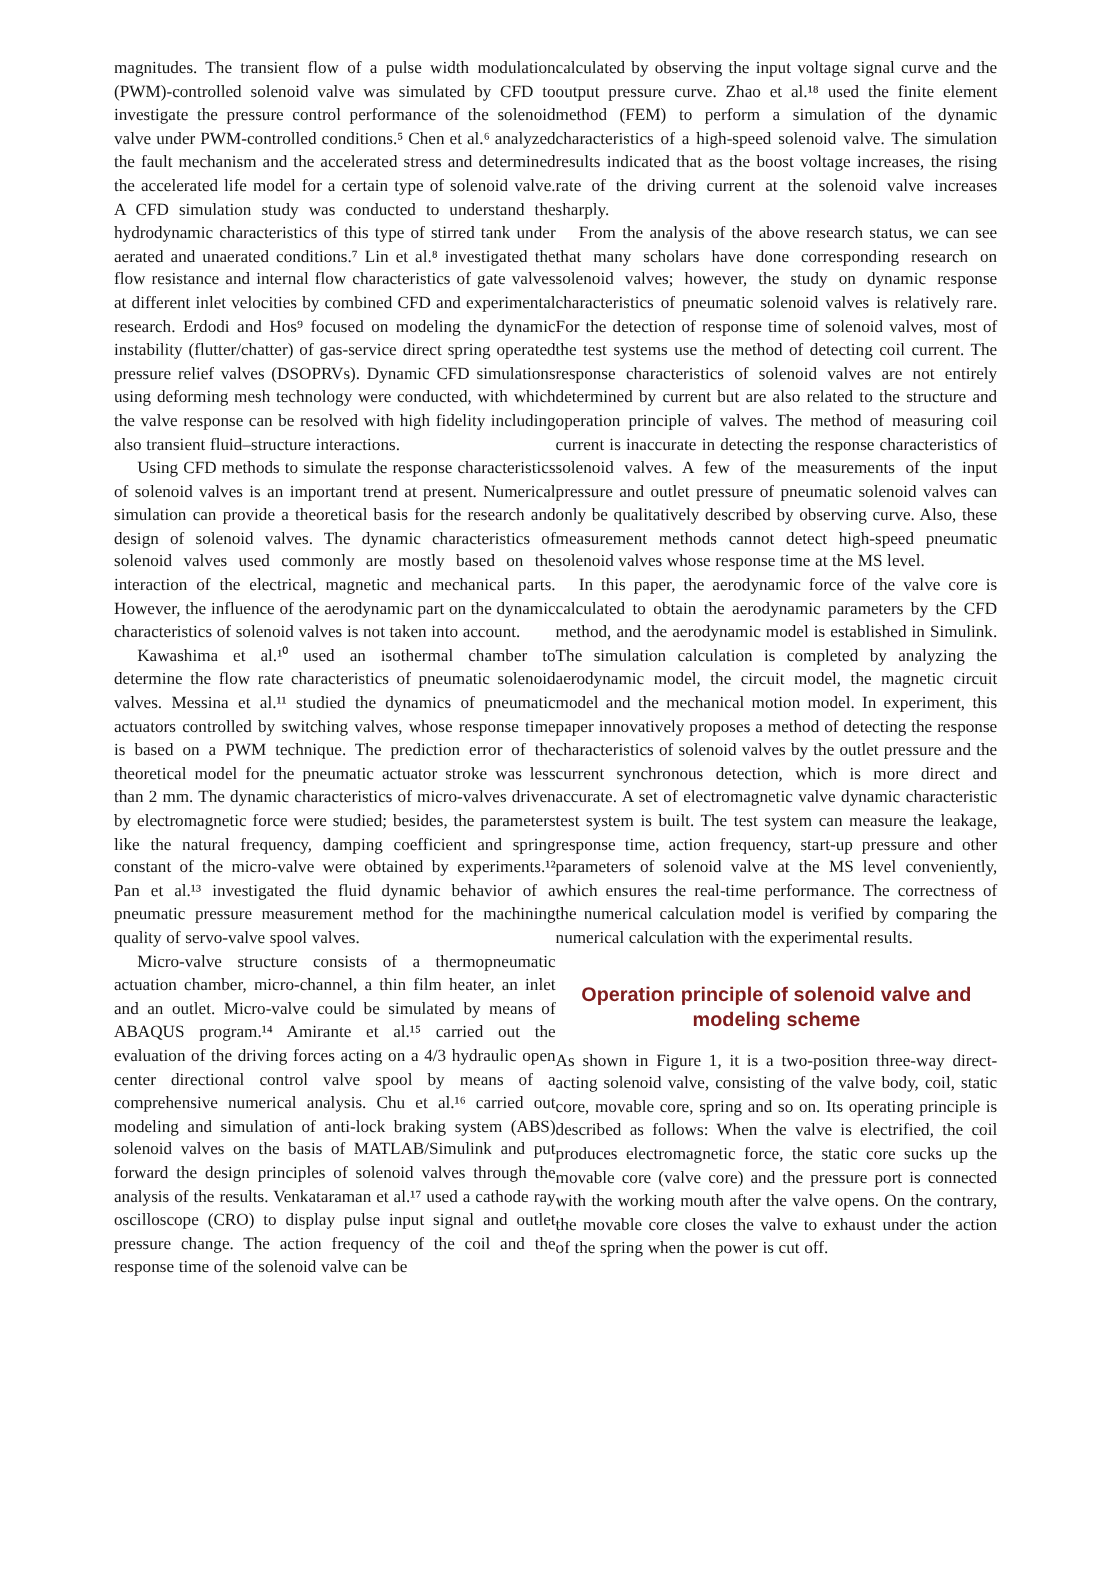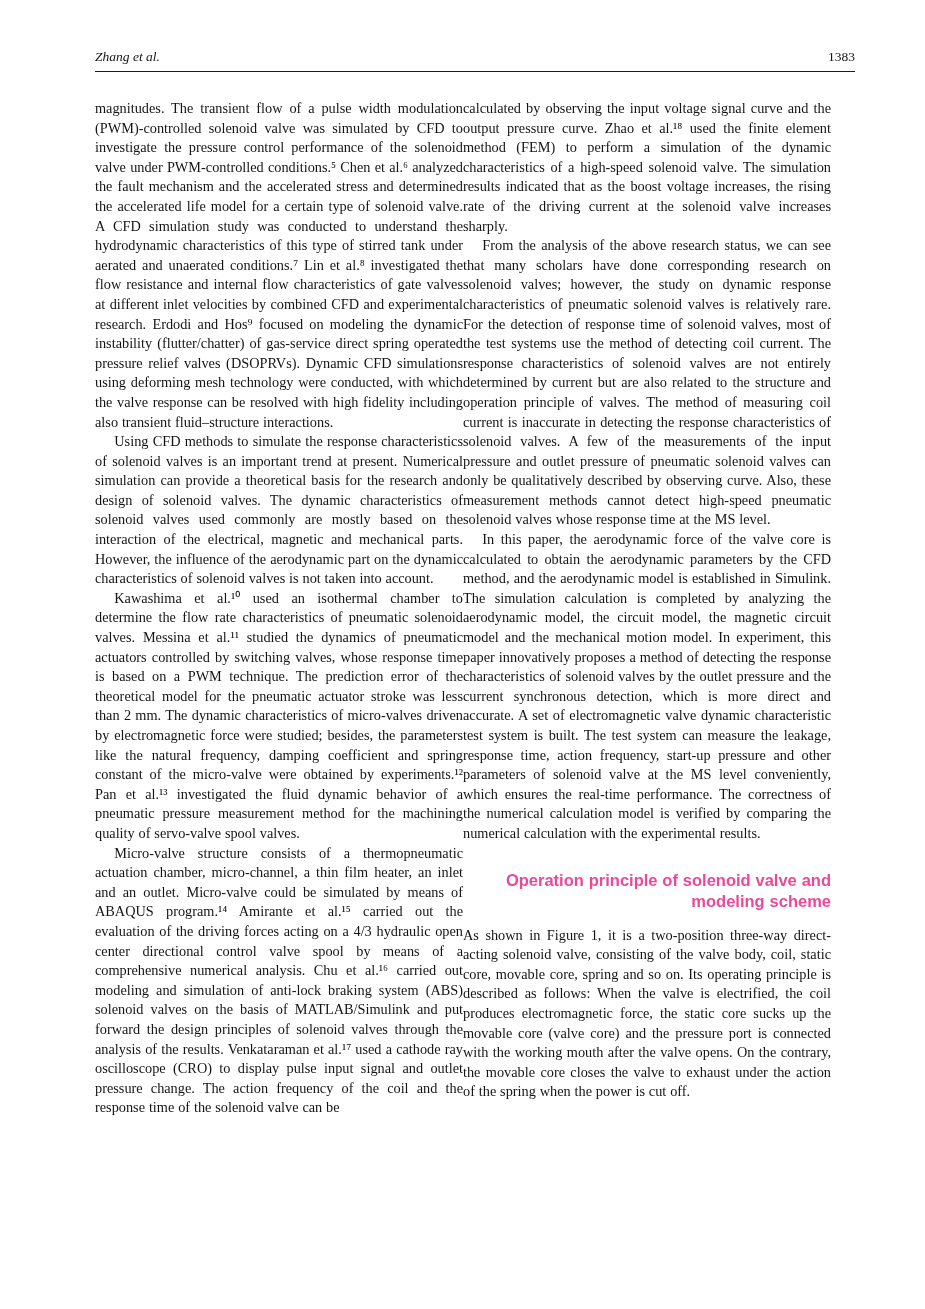--- a/index.html
+++ b/index.html
@@ -40,35 +40,31 @@
     line-height: 19.6px;
     word-spacing: 0.02em;
   }
   p.body-par { text-indent: 1.35em; }
   p.body-par.no-indent { text-indent: 0; }
   h2.section-heading {
     font-family: "Liberation Sans", sans-serif;
     font-weight: bold;
     font-size: 16.5px;
     line-height: 21.5px;
-    text-align: right;
+    text-align: center;
     margin-top: 26px;
     margin-bottom: 13px;
-    color: #ec4899;
+    color: #7f1d1d;
   }
 </style>
 </head>
 <body>
 
 <div class="page">
 
-  <header class="running-header">
-    <span class="running-head-left">Zhang et al.</span>
-    <span class="running-head-right">1383</span>
-  </header>
 
   <div class="columns">
 
     <div class="col">
       <p class="body-par no-indent">magnitudes. The transient flow of a pulse width modulation (PWM)-controlled solenoid valve was simulated by CFD to investigate the pressure control performance of the solenoid valve under PWM-controlled conditions.⁵ Chen et al.⁶ analyzed the fault mechanism and the accelerated stress and determined the accelerated life model for a certain type of solenoid valve. A CFD simulation study was conducted to understand the hydrodynamic characteristics of this type of stirred tank under aerated and unaerated conditions.⁷ Lin et al.⁸ investigated the flow resistance and internal flow characteristics of gate valves at different inlet velocities by combined CFD and experimental research. Erdodi and Hos⁹ focused on modeling the dynamic instability (flutter/chatter) of gas-service direct spring operated pressure relief valves (DSOPRVs). Dynamic CFD simulations using deforming mesh technology were conducted, with which the valve response can be resolved with high fidelity including also transient fluid–structure interactions.</p>
       <p class="body-par">Using CFD methods to simulate the response characteristics of solenoid valves is an important trend at present. Numerical simulation can provide a theoretical basis for the research and design of solenoid valves. The dynamic characteristics of solenoid valves used commonly are mostly based on the interaction of the electrical, magnetic and mechanical parts. However, the influence of the aerodynamic part on the dynamic characteristics of solenoid valves is not taken into account.</p>
       <p class="body-par">Kawashima et al.¹⁰ used an isothermal chamber to determine the flow rate characteristics of pneumatic solenoid valves. Messina et al.¹¹ studied the dynamics of pneumatic actuators controlled by switching valves, whose response time is based on a PWM technique. The prediction error of the theoretical model for the pneumatic actuator stroke was less than 2 mm. The dynamic characteristics of micro-valves driven by electromagnetic force were studied; besides, the parameters like the natural frequency, damping coefficient and spring constant of the micro-valve were obtained by experiments.¹² Pan et al.¹³ investigated the fluid dynamic behavior of a pneumatic pressure measurement method for the machining quality of servo-valve spool valves.</p>
       <p class="body-par">Micro-valve structure consists of a thermopneumatic actuation chamber, micro-channel, a thin film heater, an inlet and an outlet. Micro-valve could be simulated by means of ABAQUS program.¹⁴ Amirante et al.¹⁵ carried out the evaluation of the driving forces acting on a 4/3 hydraulic open center directional control valve spool by means of a comprehensive numerical analysis. Chu et al.¹⁶ carried out modeling and simulation of anti-lock braking system (ABS) solenoid valves on the basis of MATLAB/Simulink and put forward the design principles of solenoid valves through the analysis of the results. Venkataraman et al.¹⁷ used a cathode ray oscilloscope (CRO) to display pulse input signal and outlet pressure change. The action frequency of the coil and the response time of the solenoid valve can be</p>
     </div>
 

